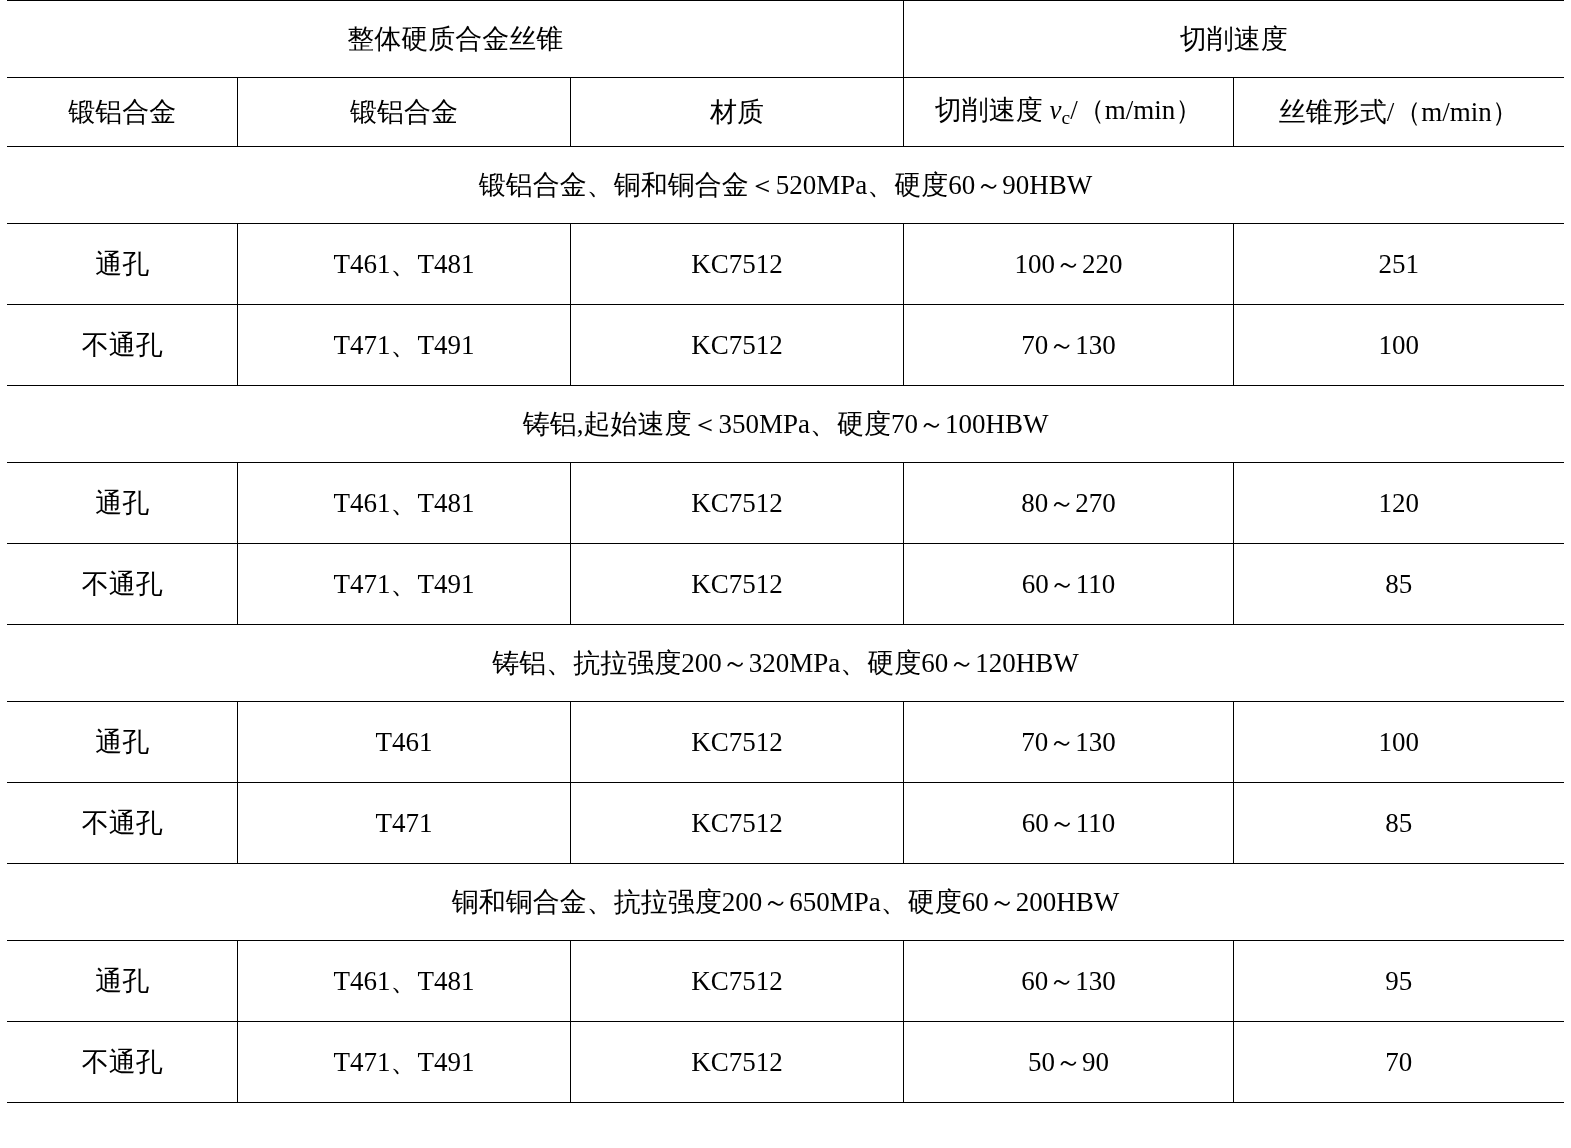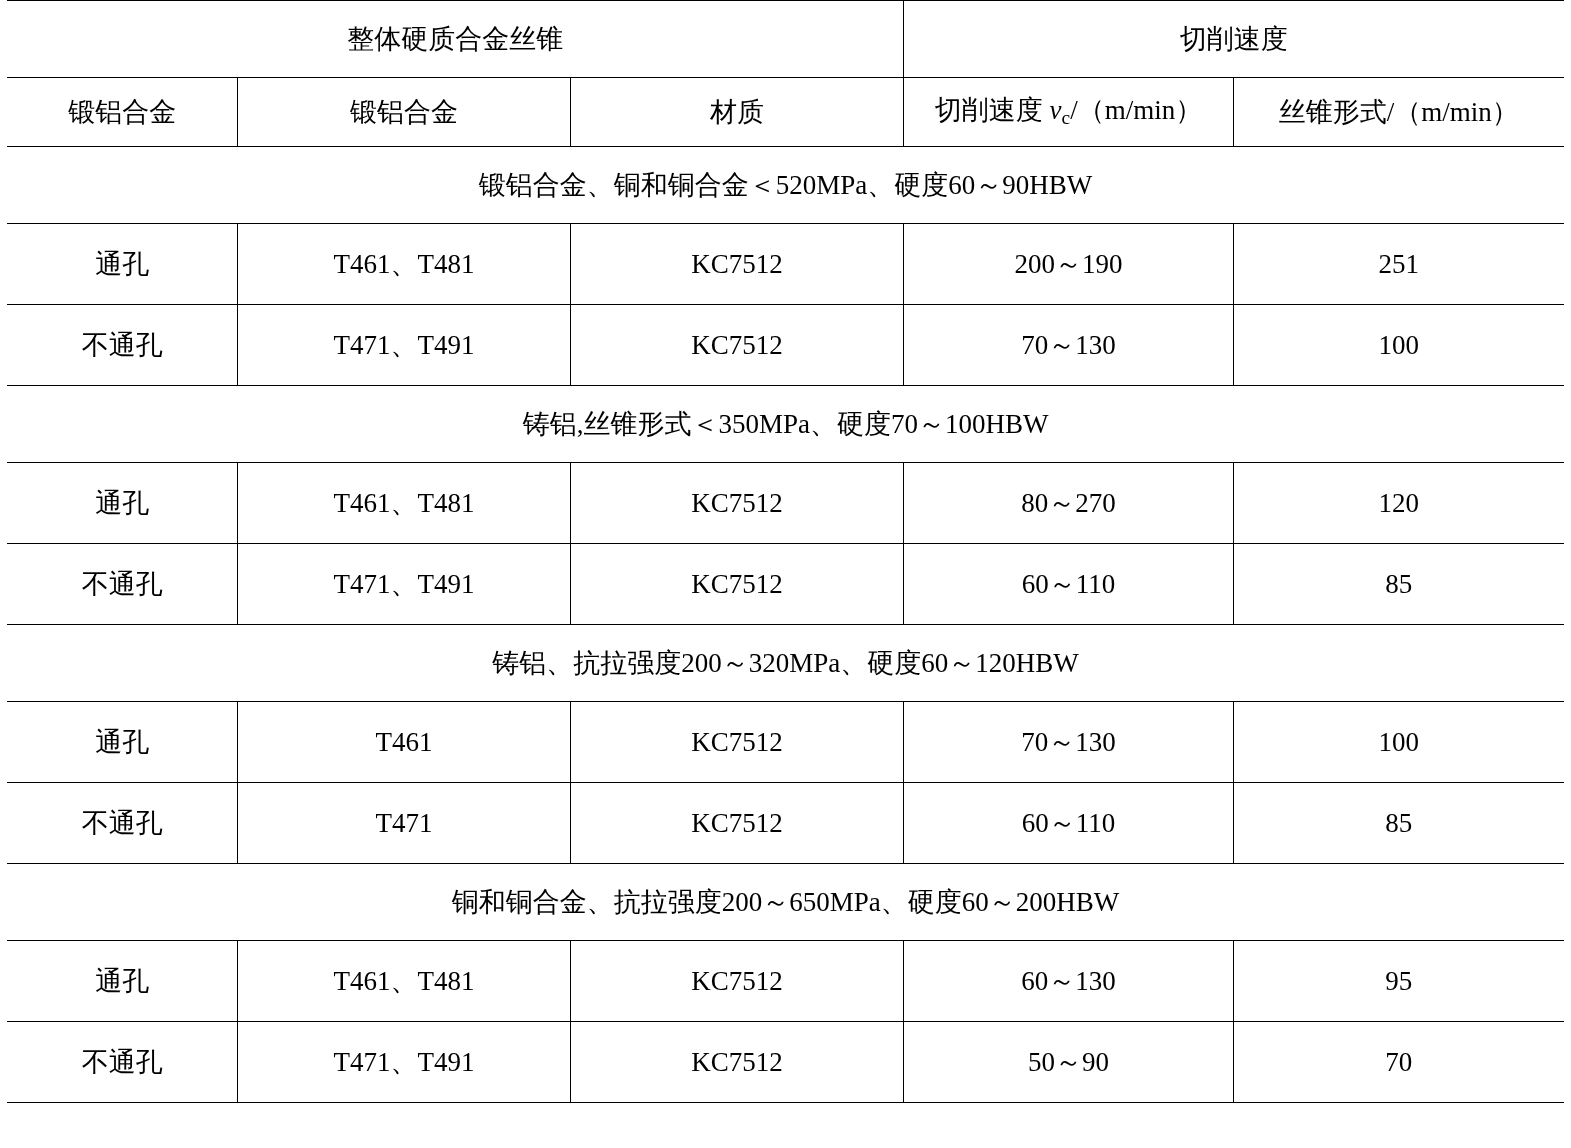--- a/index.html
+++ b/index.html
@@ -105,33 +105,33 @@
         <td class="no-right">丝锥形式/（m/min）</td>
       </tr>
 
       <tr class="group-row">
         <td colspan="5" class="no-left no-right">锻铝合金、铜和铜合金＜520MPa、硬度60～90HBW</td>
       </tr>
       <tr class="data-row">
         <td class="no-left">通孔</td>
         <td>T461、T481</td>
         <td>KC7512</td>
-        <td>200～190</td>
+        <td>100～220</td>
         <td class="no-right">251</td>
       </tr>
       <tr class="data-row">
         <td class="no-left">不通孔</td>
         <td>T471、T491</td>
         <td>KC7512</td>
         <td>70～130</td>
         <td class="no-right">100</td>
       </tr>
 
       <tr class="group-row">
-        <td colspan="5" class="no-left no-right">铸铝,丝锥形式＜350MPa、硬度70～100HBW</td>
+        <td colspan="5" class="no-left no-right">铸铝,起始速度＜350MPa、硬度70～100HBW</td>
       </tr>
       <tr class="data-row">
         <td class="no-left">通孔</td>
         <td>T461、T481</td>
         <td>KC7512</td>
         <td>80～270</td>
         <td class="no-right">120</td>
       </tr>
       <tr class="data-row">
         <td class="no-left">不通孔</td>

